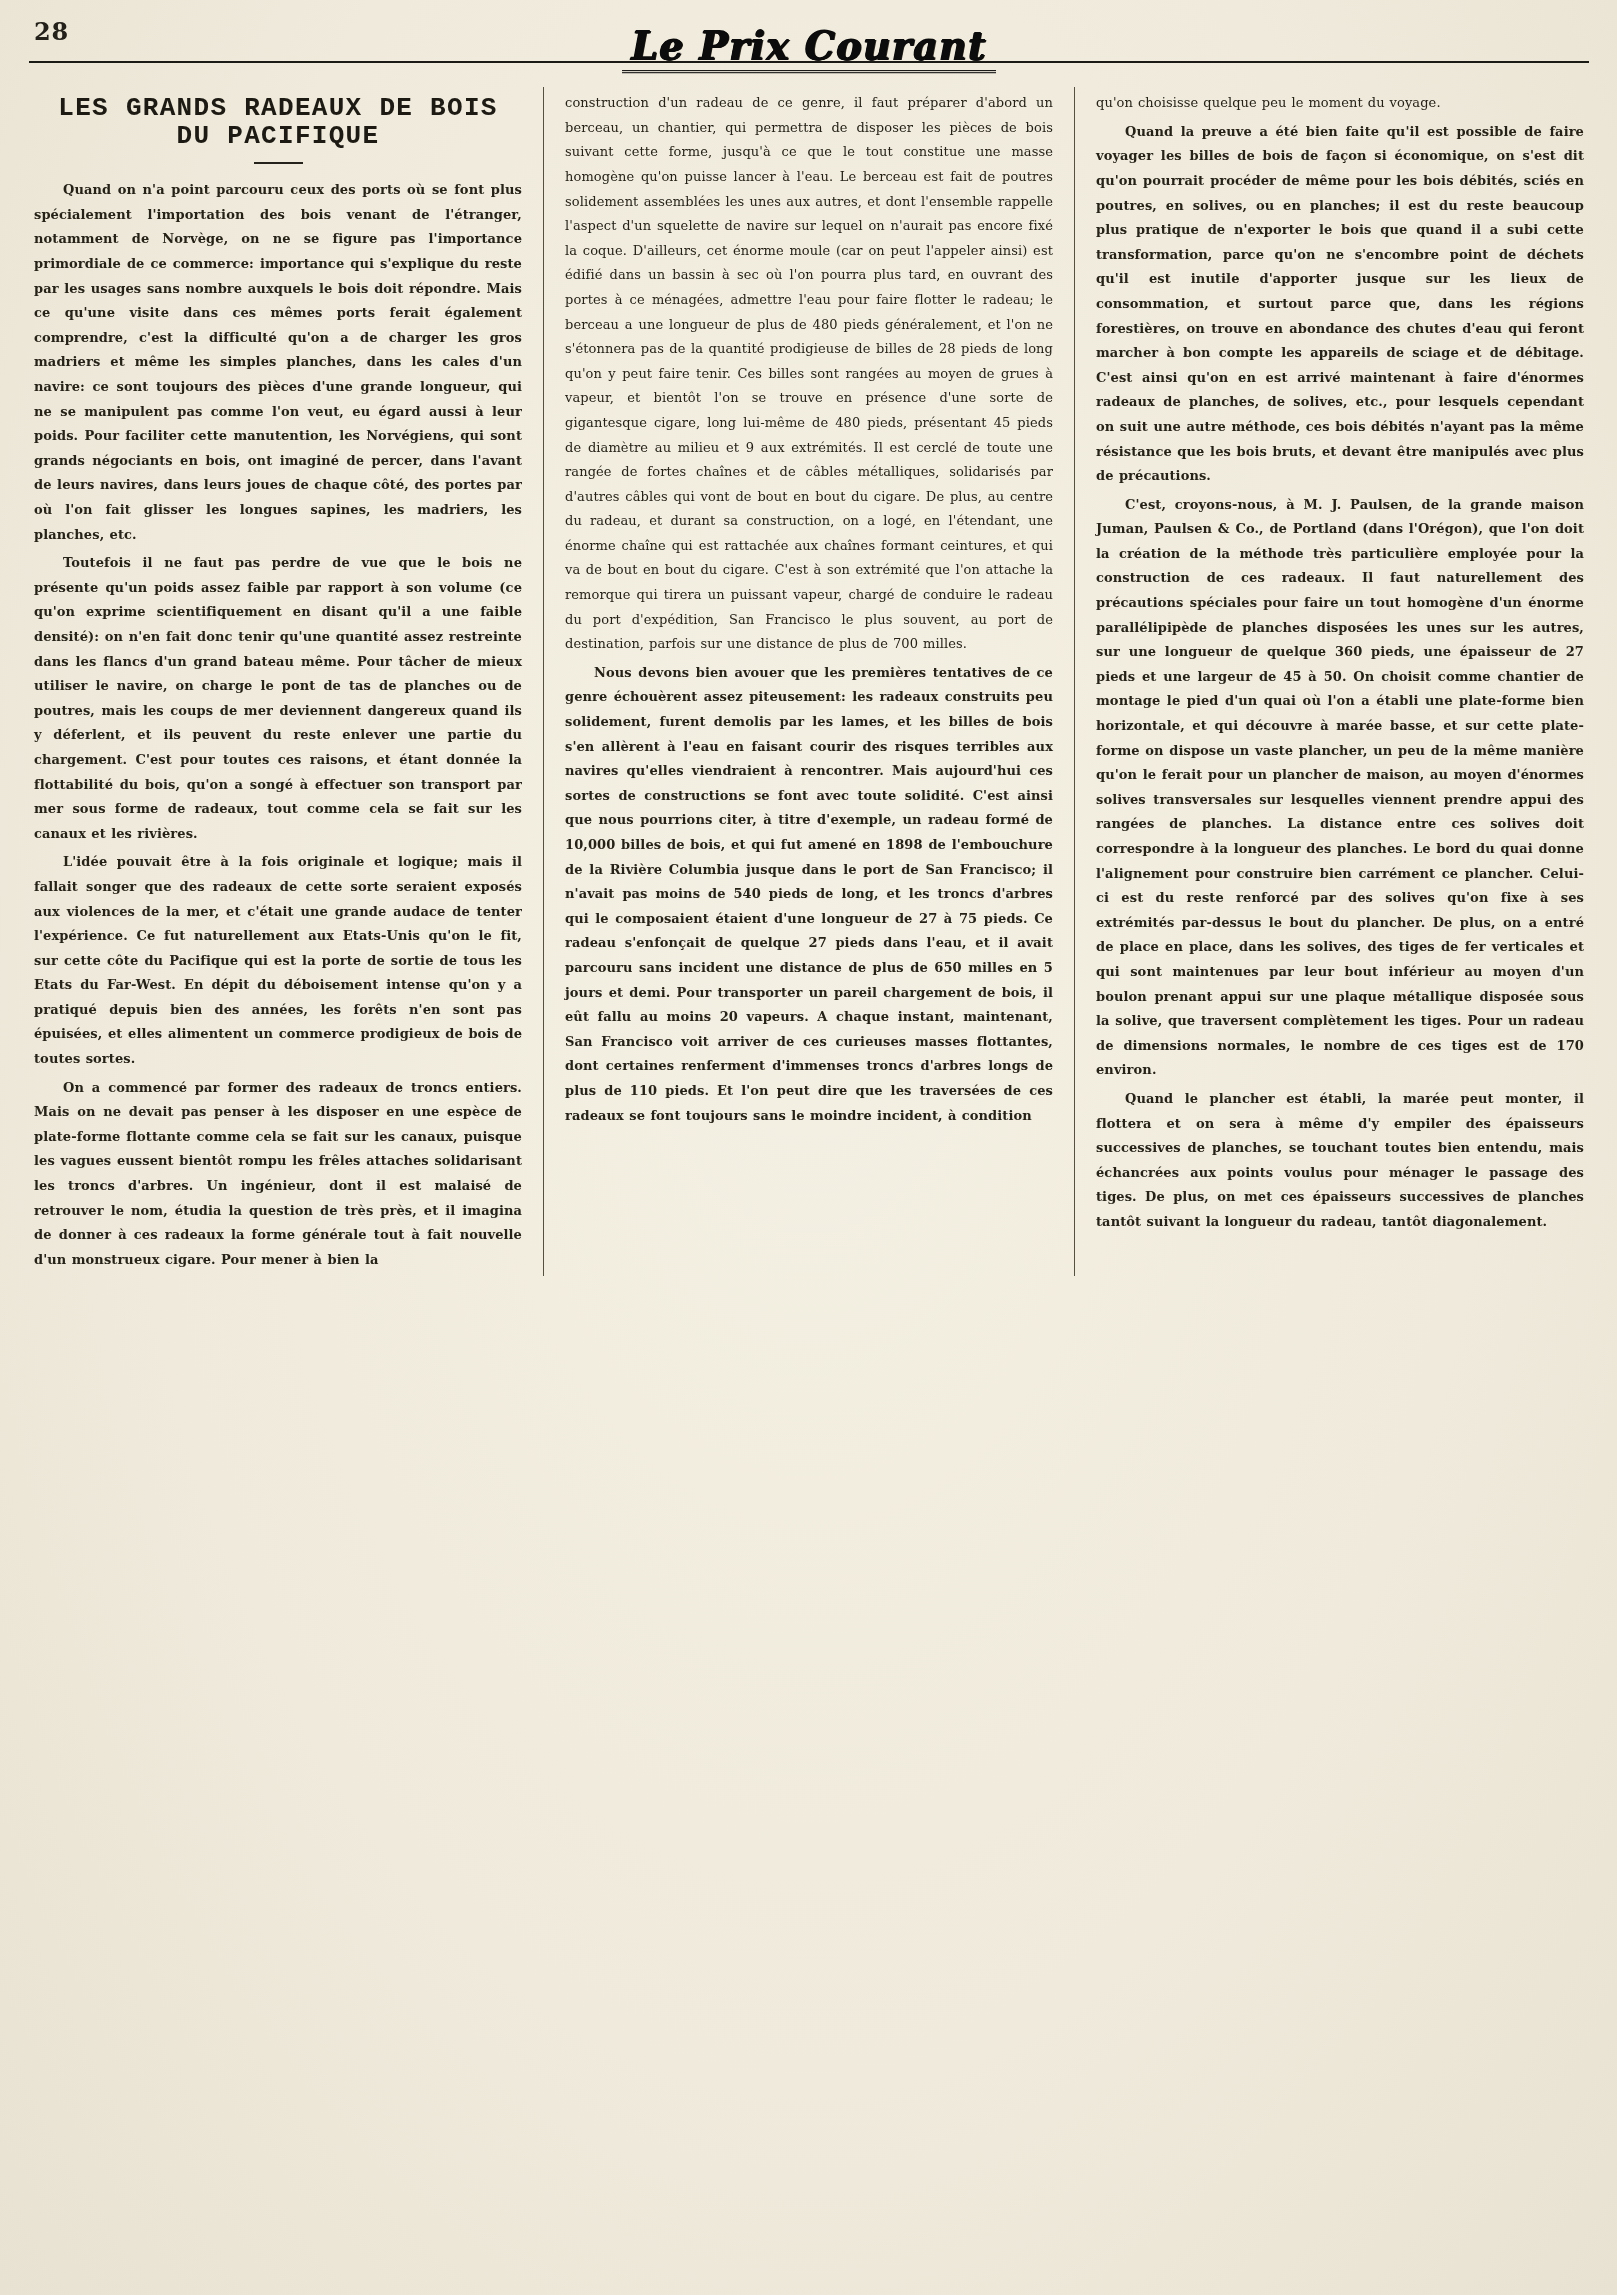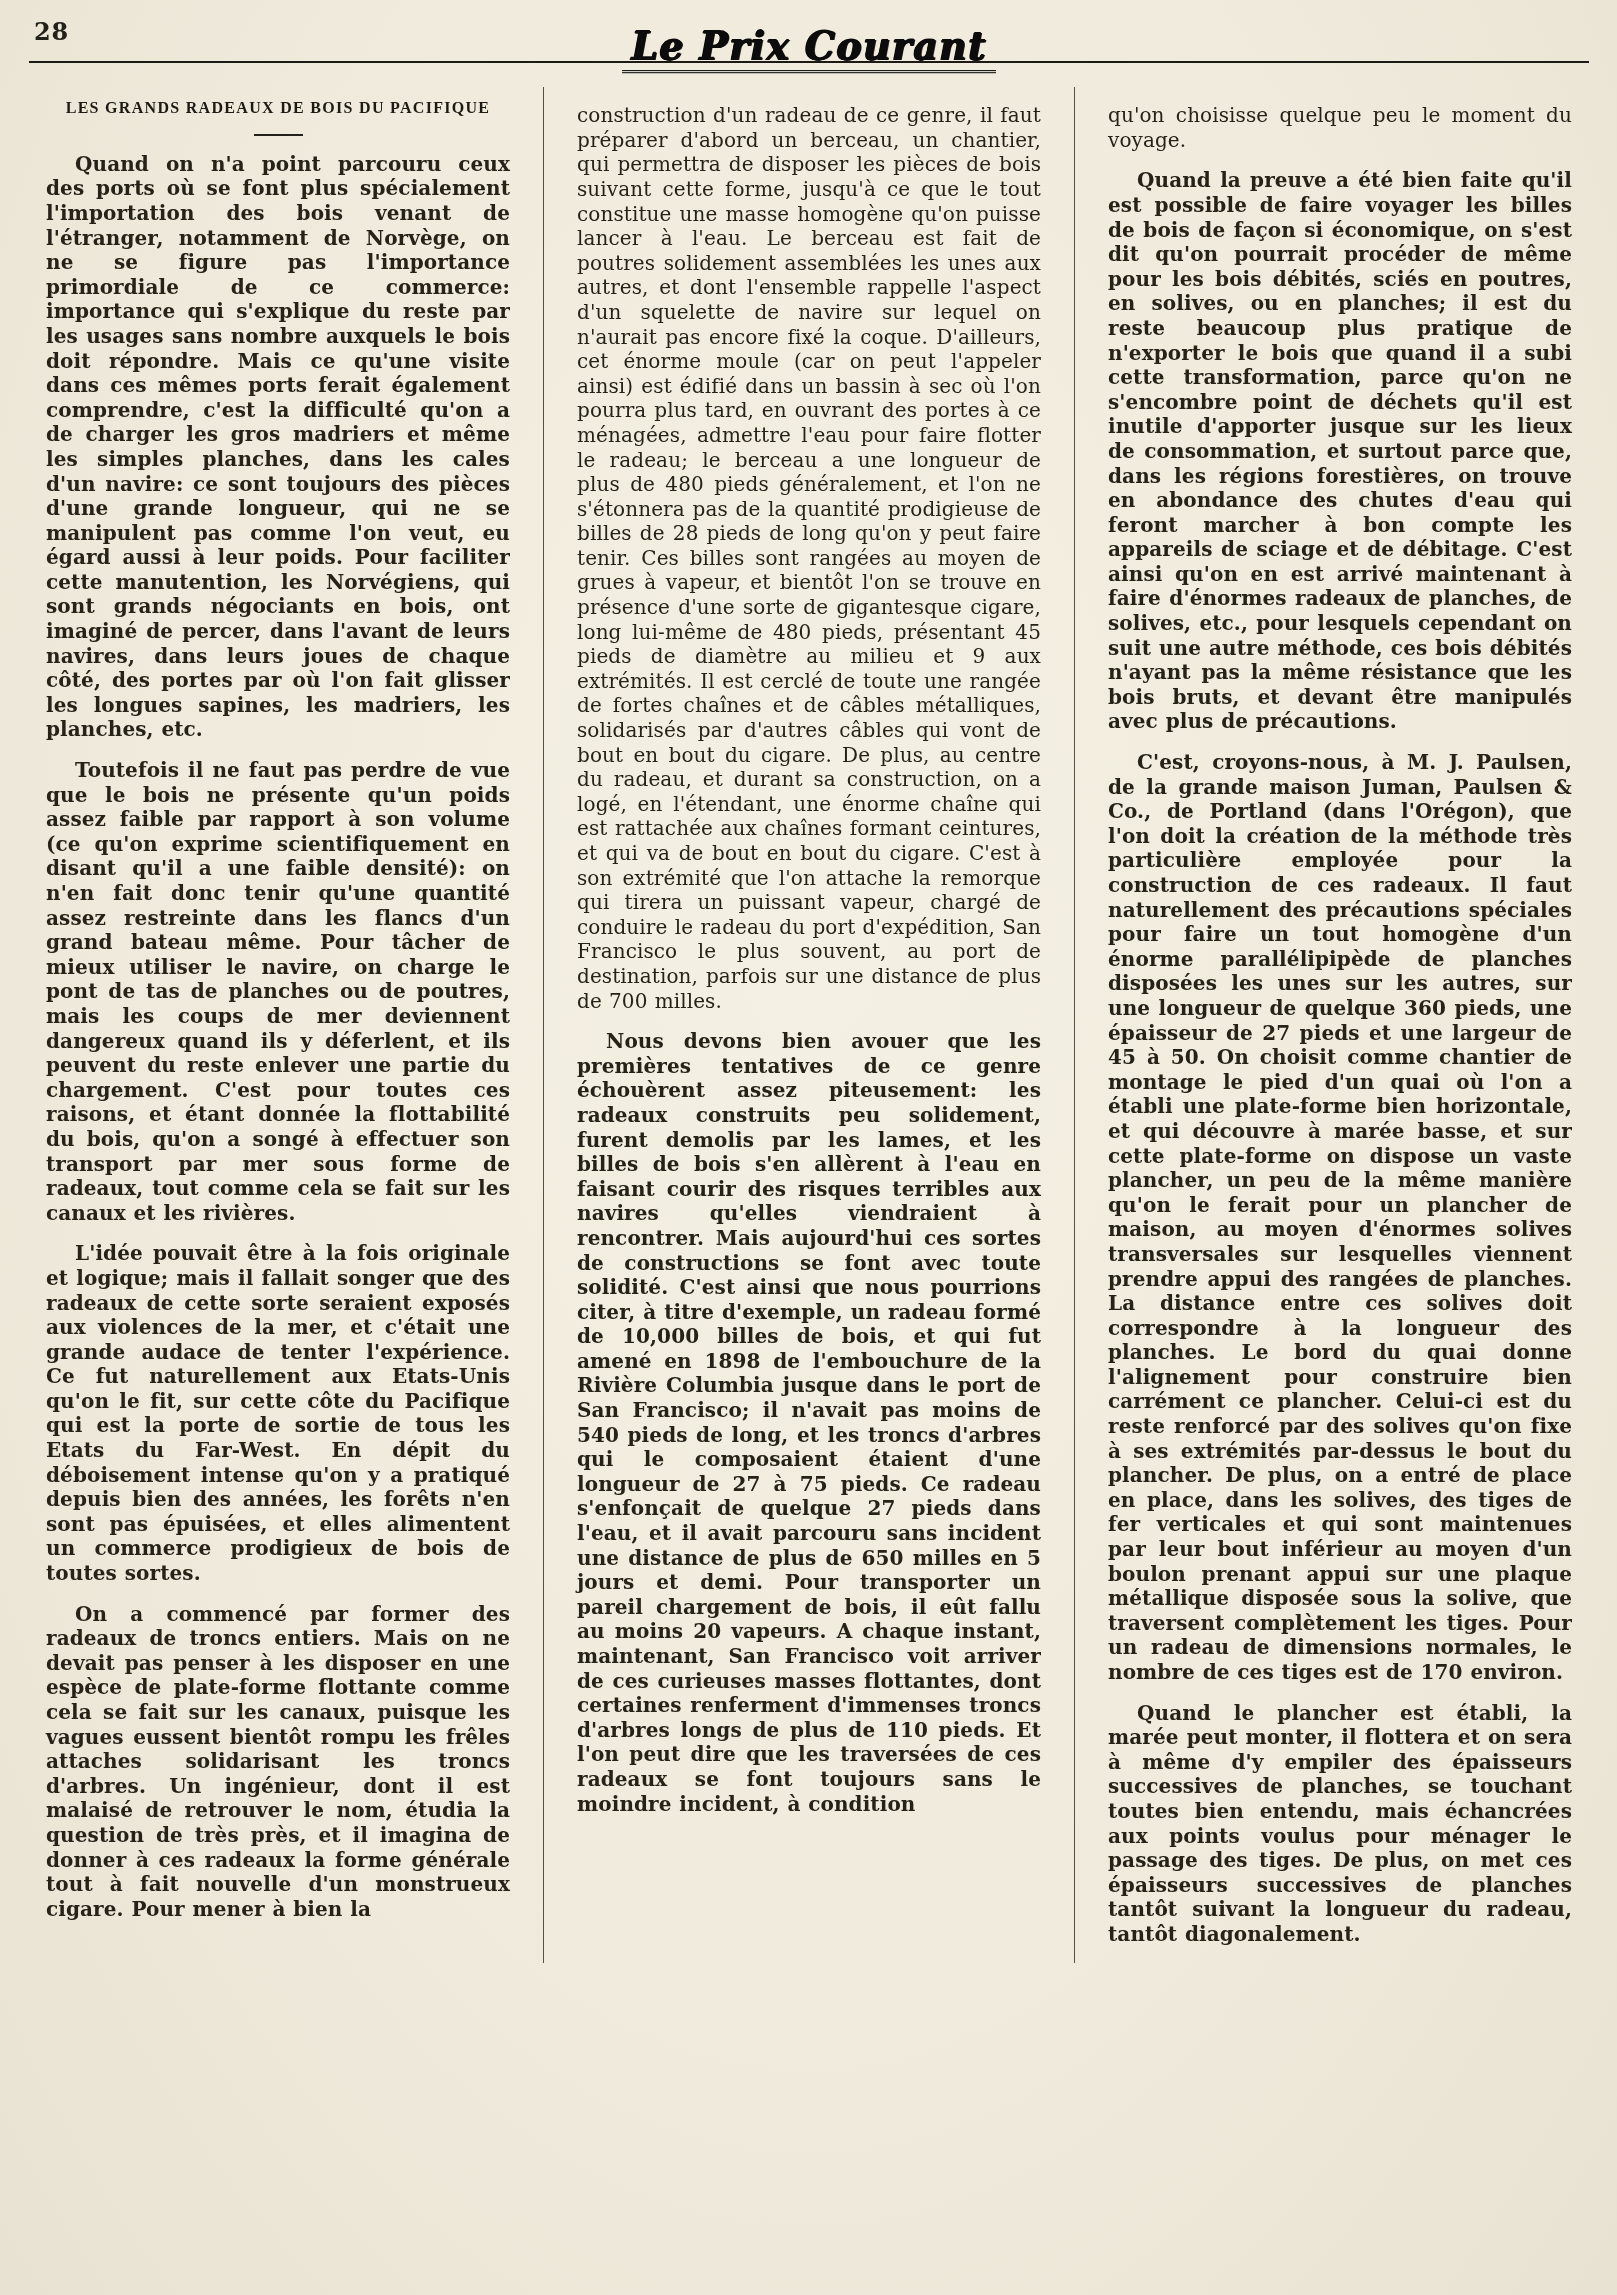--- a/index.html
+++ b/index.html
@@ -81,39 +81,39 @@
   .col-1 { padding-right: 17px; }
   .col-2 {
     padding: 0 17px;
     border-left: 1.3px solid #55503f;
     border-right: 1.3px solid #55503f;
   }
   .col-3 { padding-left: 17px; }
 
   
   .article-title {
-    font-family: Liberation Serif, serif;
+    font-family: Liberation Mono, monospace;
     font-weight: bold;
-    font-size: 16px;
+    font-size: 26px;
     line-height: 28px;
     letter-spacing: 1.3px;
     text-align: center;
     margin: 6.6px 4px 0 4px;
     color: #1d1a14;
   }
   .title-divider {
     width: 49px;
     border-top: 2.6px solid #25221b;
     margin: 12px auto 14.5px auto;
   }
 
   
   .col p {
-    margin: 16px;
-    font-size: 20px;
+    margin: 4px;
+    font-size: 13px;
     line-height: 24.6px;
     text-align: justify;
     letter-spacing: 0.1px;
     word-spacing: 0.7px;
     color: #262218;
   }
   .col p.indent { text-indent: 29px; font-weight: bold; }
 </style>
 </head>
 <body>

